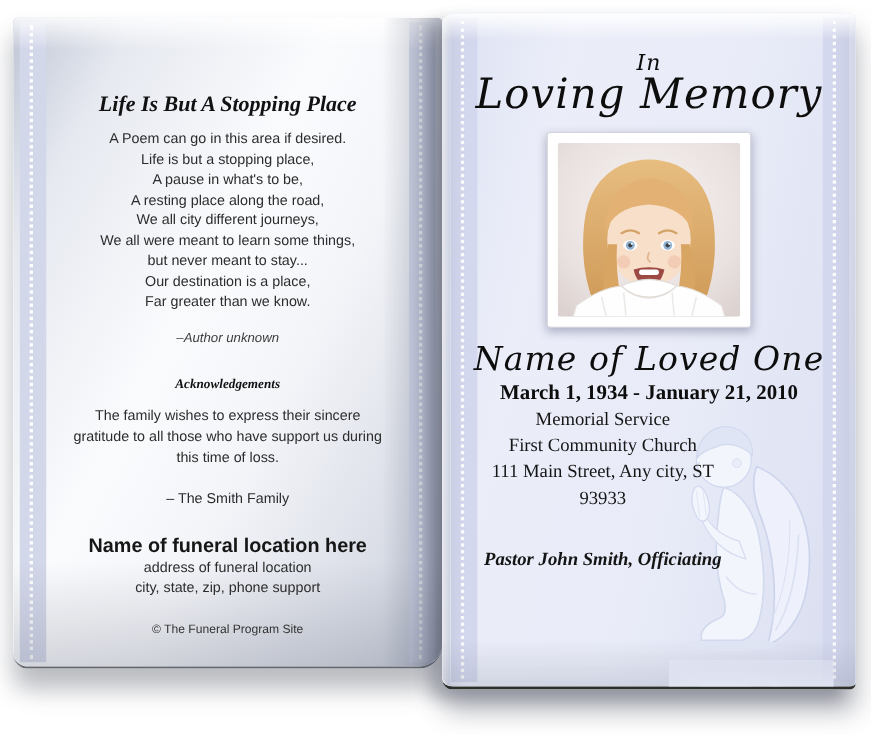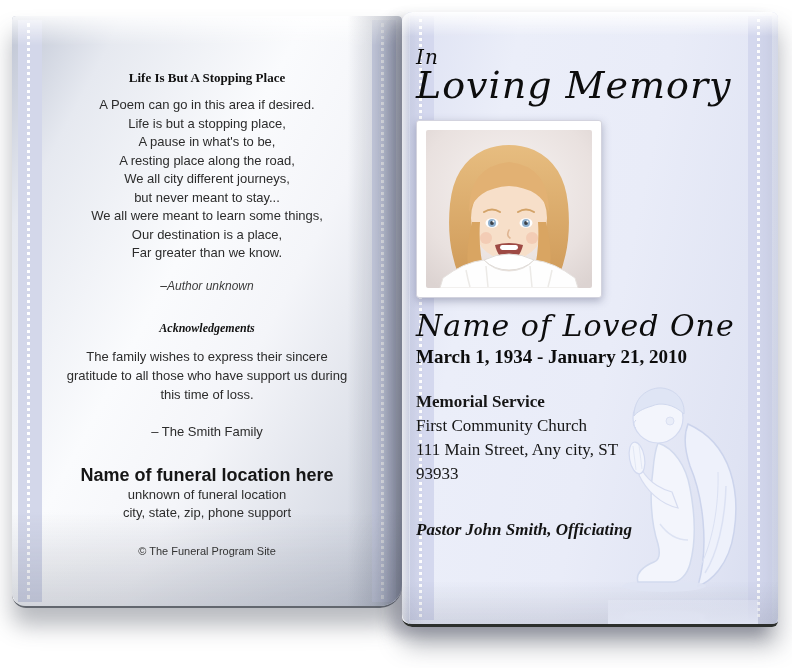--- a/index.html
+++ b/index.html
@@ -43,47 +43,47 @@
   .rp-left-edge{position:absolute;left:0;top:0;bottom:0;width:7px;
     background:linear-gradient(to right,#fdfdfe,#d8dcec);}
   
   .strip{position:absolute;top:4px;bottom:4px;width:24px;background:#d4d8ee;}
   .strip .dotline{position:absolute;left:9px;top:3px;bottom:3px;width:0;border-left:3px dotted #ffffff;}
   .left-page .strip{background:#d3d7ea;}
   .strip.s-left{left:6px;}  .strip.s-right{right:6px;}
   .right-page .strip.s-left{left:8px;}
   
   .lp-content{position:relative;z-index:3;padding:54px 48px 0;text-align:center;}
-  .poem-title{margin:0 0 10px;font-family:"Liberation Serif",serif;font-weight:bold;
-    font-size:13px;color:#111;}
+  .poem-title{margin:14px 0 10px;font-family:"Liberation Serif",serif;font-style:italic;font-weight:bold;
+    font-size:20px;color:#111;}
   .poem-line{font-size:13px;line-height:18.5px;color:#2c2c2c;}
   .poem-author{margin-top:16px;font-style:italic;font-size:12px;color:#3c3c3c;}
   .ack-title{margin:28px 0 4px;font-family:"Liberation Serif",serif;font-style:italic;font-weight:bold;
     font-size:12px;color:#111;}
   .ack-body{margin:11px auto 0;max-width:300px;font-size:13px;line-height:19px;color:#2c2c2c;}
   .ack-sign{margin-top:20px;font-size:13px;color:#2c2c2c;}
   .loc-name{margin-top:26px;font-size:18px;font-weight:bold;color:#161616;}
   .loc-line{font-size:13px;line-height:18.5px;color:#2c2c2c;}
   .lp-footer{margin-top:22px;font-size:11px;color:#333;}
   
-  .rp-content{position:relative;z-index:3;padding:34px 14px 0;text-align:left;}
+  .rp-content{position:relative;z-index:3;padding:34px 14px 0;text-align:center;}
   .script{font-family:"DejaVu Serif",serif;font-style:italic;color:#0d0d0d;}
   .script-sm{font-size:20px;line-height:22px;letter-spacing:1px;}
   .script-lg{font-size:38px;line-height:42px;margin-top:-4px;letter-spacing:1px;}
   .photo-frame{
     display:inline-block;margin-top:14px;padding:9px;background:#ffffff;
     border:1px solid #d3d3de;border-radius:3px;
     box-shadow:0 3px 9px rgba(95,100,130,.45);
   }
   .photo-frame svg{display:block;border-radius:2px;}
   .loved-name{font-size:30px;line-height:34px;margin-top:7px;letter-spacing:1px;}
   .dates{margin-top:3px;font-family:"Liberation Serif",serif;font-weight:bold;font-size:19px;color:#0d0d0d;}
   .svc-wrap{padding-right:84px;}
   .svc-line{font-family:"Liberation Serif",serif;font-size:17px;line-height:24px;color:#161616;}
-  .svc-wrap .first{margin-top:22px;font-weight:bold;}
+  .svc-wrap .first{}
   .officiant{margin-top:34px;font-family:"Liberation Serif",serif;font-style:italic;font-weight:bold;
     font-size:17px;color:#141414;}
   
   .angel{position:absolute;right:20px;top:362px;width:150px;height:228px;z-index:1;}
   .angel-reflection{position:absolute;right:20px;top:588px;width:150px;height:34px;overflow:hidden;z-index:1;}
   .angel-reflection svg{position:absolute;top:0;left:0;transform:scaleY(-1);opacity:.30;filter:blur(1px);}
   .angel-reflection::after{content:"";position:absolute;inset:0;
     background:linear-gradient(to bottom, rgba(233,236,248,.35) 0%, #e3e7f5 90%);}
   .hidden-defs{position:absolute;width:0;height:0;overflow:hidden;}
 </style>
@@ -121,33 +121,33 @@
     </div>
 
     <div class="lp-content">
       <h2 class="poem-title">Life Is But A Stopping Place</h2>
       <div class="poem">
         <div class="poem-line">A Poem can go in this area if desired.</div>
         <div class="poem-line">Life is but a stopping place,</div>
         <div class="poem-line">A pause in what's to be,</div>
         <div class="poem-line">A resting place along the road,</div>
         <div class="poem-line">We all city different journeys,</div>
+        <div class="poem-line">We all were meant to learn some things,</div>
         <div class="poem-line">but never meant to stay...</div>
-        <div class="poem-line">We all were meant to learn some things,</div>
         <div class="poem-line">Our destination is a place,</div>
         <div class="poem-line">Far greater than we know.</div>
       </div>
       <div class="poem-author">–Author unknown</div>
 
       <h2 class="ack-title">Acknowledgements</h2>
       <p class="ack-body">The family wishes to express their sincere gratitude to all those who have support us during this time of loss.</p>
       <div class="ack-sign">– The Smith Family</div>
 
       <div class="loc-name">Name of funeral location here</div>
-      <div class="loc-line">unknown of funeral location</div>
+      <div class="loc-line">address of funeral location</div>
       <div class="loc-line">city, state, zip, phone support</div>
 
       <div class="lp-footer">© The Funeral Program Site</div>
     </div>
   </div>
 
   <div class="page right-page">
     <div class="rp-left-edge"></div>
     <div class="strip s-left">
       <div class="dotline"></div>

